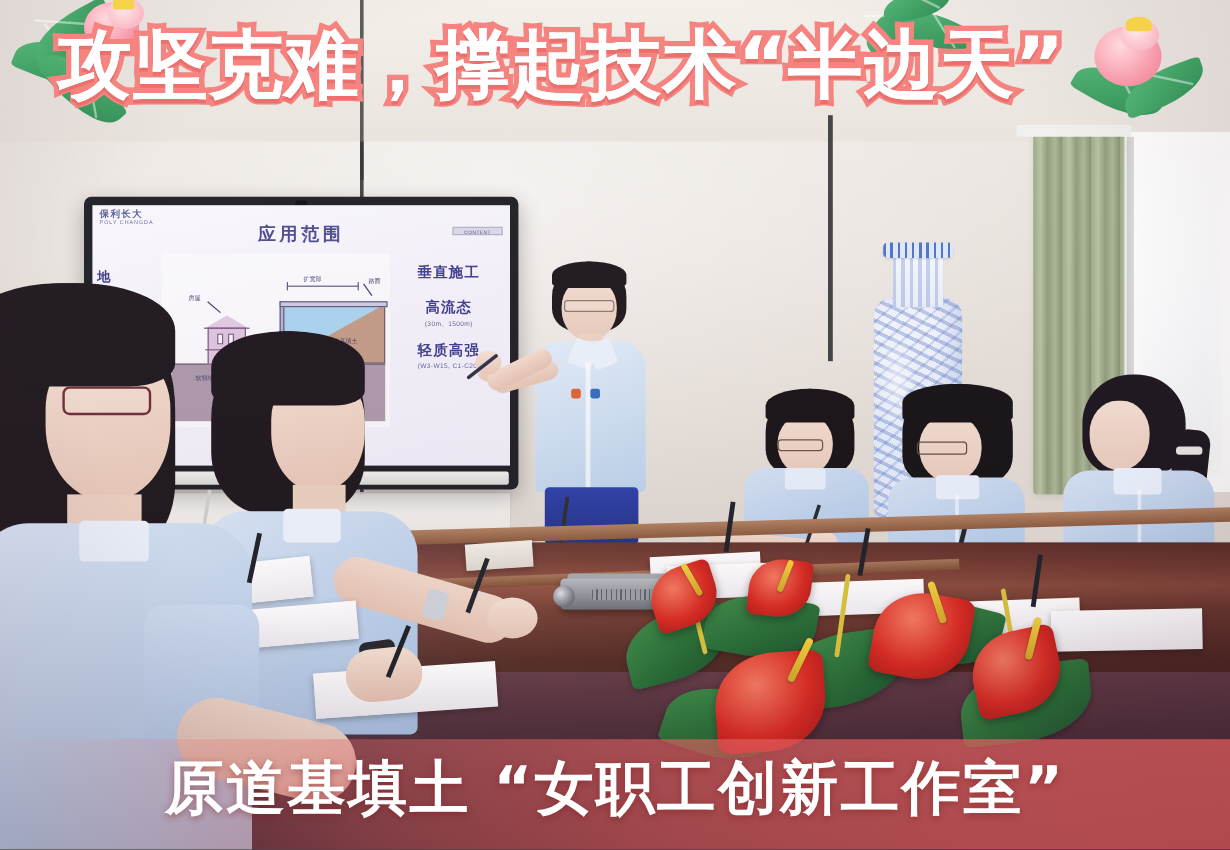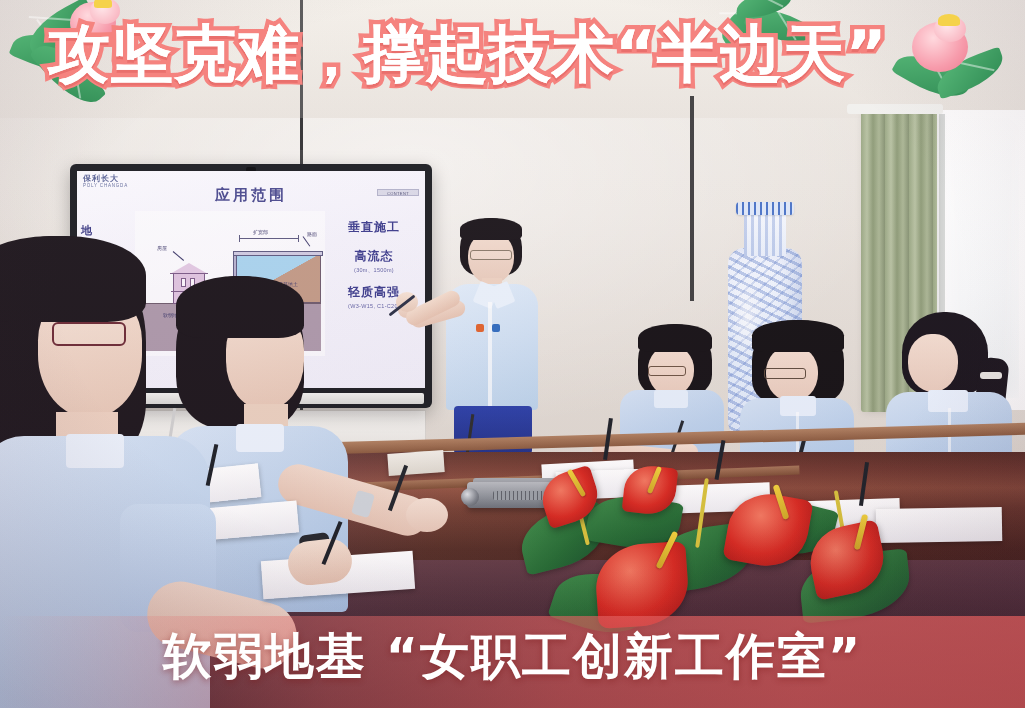--- a/index.html
+++ b/index.html
@@ -645,15 +645,15 @@
     <div class="dleaf" style="left:44px;top:56px;width:72px;height:30px;transform:rotate(-20deg);"></div>
     <div class="petal" style="left:22px;top:20px;width:56px;height:50px;background:radial-gradient(circle at 38% 32%,#ffd9de,#f79cac 60%,#ee7c90);"></div>
     <div class="petal" style="left:44px;top:14px;width:32px;height:26px;background:radial-gradient(circle at 40% 35%,#ffe7ea,#f7a8b6);"></div>
     <div class="petal" style="left:48px;top:12px;width:22px;height:12px;background:#f5d24a;border-radius:50% 50% 20% 20%;"></div>
   </div>
 
   <div id="title">攻坚克难，撑起技术“半边天”</div>
   <div id="title-fill">攻坚克难，撑起技术“半边天”</div>
 
   <div id="band" class="layer"></div>
-  <div id="caption">软弱地基 “女职工创新工作室”</div>
+  <div id="caption">原道基填土 “女职工创新工作室”</div>
 
 </div>
 
 </body></html>

